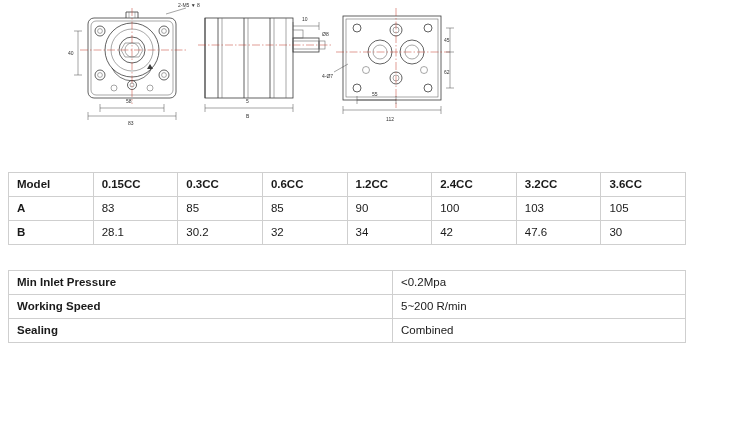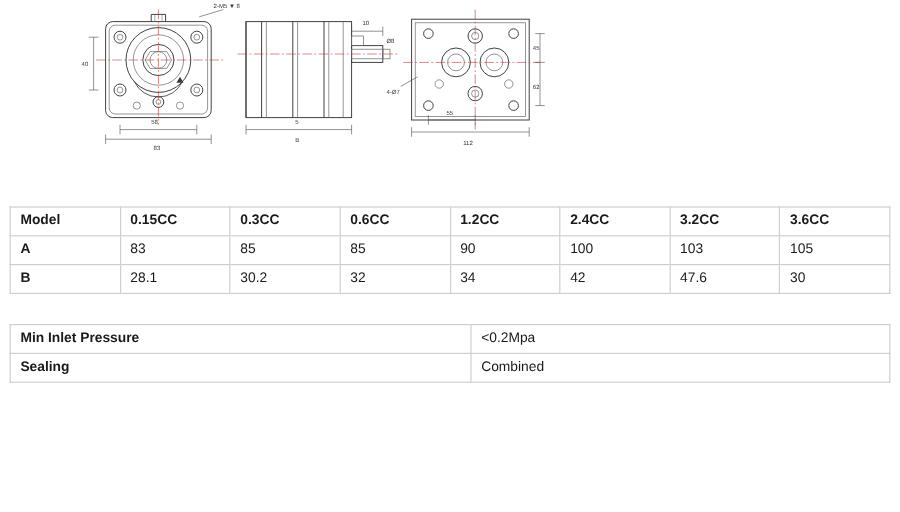--- a/index.html
+++ b/index.html
@@ -25,21 +25,21 @@
     height: 160px;
   }
   #drawing-area svg {
     display: block;
   }
 
   
   .table-wrap {
     position: absolute;
     left: 8px;
-    width: 734px;
+    width: 678px;
   }
   #dimension-table-wrap { top: 172px; }
   #spec-table-wrap { top: 270px; }
 
   table {
     border-collapse: collapse;
     width: 100%;
     table-layout: fixed;
   }
   table td {
@@ -254,18 +254,22 @@
 </div>
 
 <div class="table-wrap" id="spec-table-wrap">
   <table id="spec-table">
     <tbody>
       <tr>
         <td class="speclabel">Min Inlet Pressure</td>
         <td class="specvalue">&lt;0.2Mpa</td>
       </tr>
       <tr>
+        <td class="speclabel">Working Speed</td>
+        <td class="specvalue">5~200 R/min</td>
+      </tr>
+      <tr>
         <td class="speclabel">Sealing</td>
         <td class="specvalue">Combined</td>
       </tr>
     </tbody>
   </table>
 </div>
 
 </body></html>

